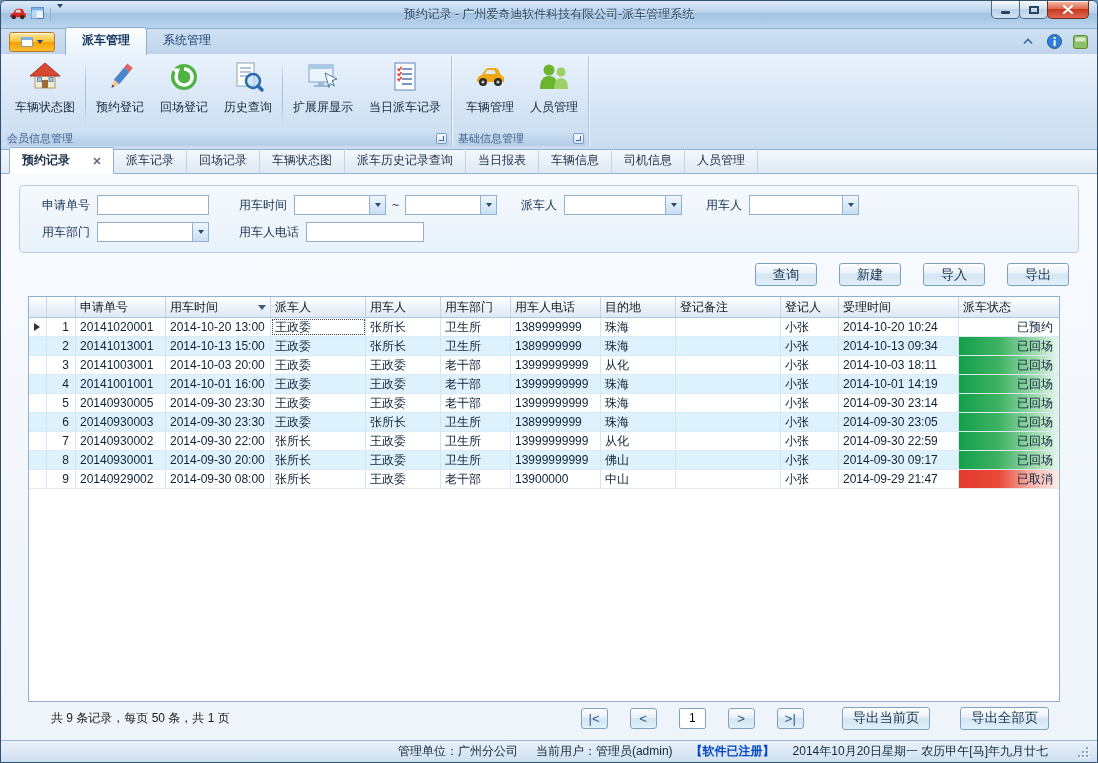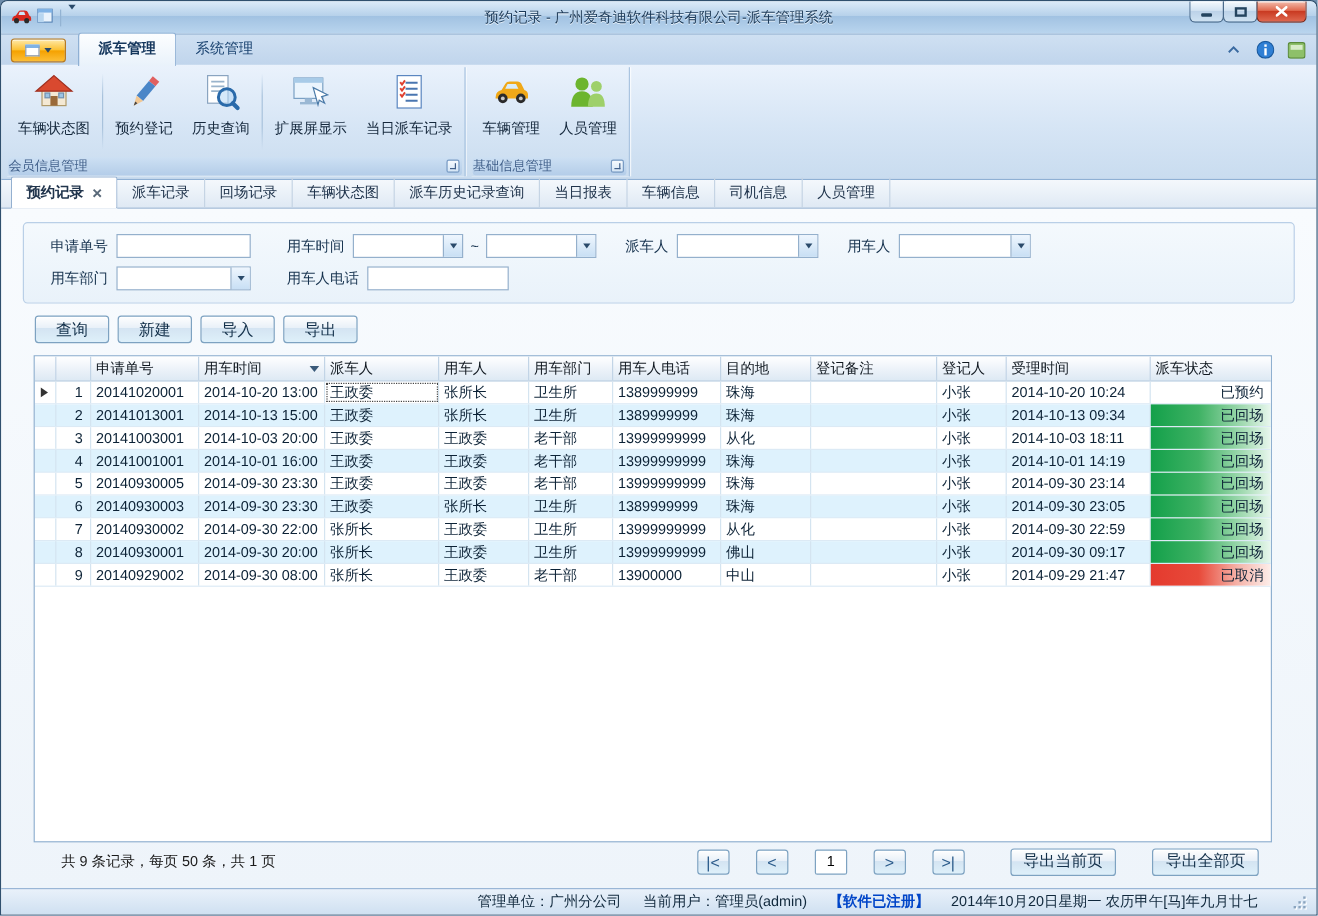--- a/index.html
+++ b/index.html
@@ -36,36 +36,36 @@
   .rbtn svg { width:34px; height:34px; }
   .rbtn .lbl { margin-top:5px; white-space:nowrap; color:#15283c; }
   .vsep { width:1px; align-self:stretch; margin:5px 2px; background:linear-gradient(rgba(170,196,224,0),#a8c2dc 30%,#a8c2dc 70%,rgba(170,196,224,0)); }
   .rgroup-cap { height:15px; margin-top:1px; background:linear-gradient(#cde0f3,#b4cde9); border-radius:2px; color:#41608a; font-size:11px; display:flex; align-items:center; justify-content:flex-start; position:relative; }
   .launcher { position:absolute; right:2px; top:2px; width:11px; height:11px; border:1px solid #7a9cc4; border-radius:2px; background:linear-gradient(#f6fafe,#d4e5f5); }
   .launcher::after { content:""; position:absolute; right:2px; bottom:2px; width:4px; height:4px; border-right:1px solid #41608a; border-bottom:1px solid #41608a; }
 
   
   .doctabs { height:24px; flex:0 0 24px; background:linear-gradient(#f4f8fc,#dfe9f4); display:flex; align-items:flex-end; padding-left:8px; border-bottom:1px solid #94b0d0; }
   .dtab { padding:4px 12px; color:#20344c; border-right:1px solid #c5d4e4; white-space:nowrap; }
-  .dtab.active { background:#fff; border:1px solid #94b0d0; border-bottom:1px solid #fff; border-radius:2px 2px 0 0; margin-bottom:-1px; font-weight:bold; display:flex; align-items:center; gap:7px; }
+  .dtab.active { background:#fff; border:1px solid #94b0d0; border-bottom:1px solid #fff; border-radius:2px 2px 0 0; margin-bottom:-1px; font-weight:bold; display:flex; align-items:center; gap:23px; }
 
   
   .main { flex:1; background:linear-gradient(#f8fbfe,#eef4fa); display:flex; flex-direction:column; overflow:hidden; }
   .search-panel { margin:11px 18px 0; border:1px solid #b9cfe7; border-radius:4px; background:linear-gradient(#f4f9fd,#e9f2fa); padding:7px 10px 8px; }
   .srow { display:flex; align-items:center; height:24px; }
   .srow + .srow { margin-top:3px; }
   .slabel { text-align:right; margin-right:7px; color:#16324e; white-space:nowrap; }
   .w60 { width:60px; } .w72 { width:72px; }
   .tbox { height:20px; border:1px solid #94b0cc; background:#fff; padding:0 4px; font:inherit; color:#111; }
   .combo { height:20px; border:1px solid #94b0cc; background:#fff; position:relative; }
   .combo .cbtn { position:absolute; right:0; top:0; bottom:0; width:16px; background:linear-gradient(#eef6fe,#c8dff4); border-left:1px solid #94b0cc; display:flex; align-items:center; justify-content:center; }
   .ml18 { margin-left:18px; } .ml24 { margin-left:24px; }
   .tilde { margin:0 6px; color:#16324e; }
 
-  .actions { display:flex; justify-content:flex-start; gap:7px; margin:10px 28px 0; }
+  .actions { display:flex; justify-content:flex-end; gap:22px; margin:10px 28px 0; }
   .btn7 { min-width:62px; height:23px; border:1px solid #7da2c1; border-radius:3px; background:linear-gradient(#fefefe,#e8f0f8 45%,#d4e4f2 46%,#def0fa); color:#13304a; display:flex; align-items:center; justify-content:center; padding:0 10px; box-shadow:inset 0 1px 0 #fff; }
 
   
   .gridwrap { flex:1; margin:10px 37px 0 27px; border:1px solid #8fb0d0; background:#fff; overflow:hidden; display:flex; flex-direction:column; }
   .ghead { display:flex; height:21px; flex:0 0 21px; background:linear-gradient(#ffffff,#ecf2f9 55%,#dde9f4); border-bottom:1px solid #aec6dd; }
   .hcell { border-right:1px solid #c2d4e6; padding:0 4px; display:flex; align-items:center; color:#101820; white-space:nowrap; overflow:hidden; }
   .hcell.htime { justify-content:space-between; }
   .filter-arrow { width:0; height:0; border-left:4px solid transparent; border-right:4px solid transparent; border-top:5px solid #3a5a7a; }
   .gbody { flex:1; overflow:hidden; }
   .grow { display:flex; height:19px; border-bottom:1px solid #dceaf5; background:#fff; }
@@ -192,20 +192,28 @@
                 <rect x="14" y="2" width="7" height="5" fill="#e06060"></rect>
                 <rect x="14" y="7" width="7" height="16" fill="#4a86c8"></rect>
                 <path d="M14 23 L17.5 31 L21 23 Z" fill="#f2c894"></path>
                 <path d="M16.3 27.5 L17.5 31 L18.7 27.5 Z" fill="#444"></path>
               </g>
             </svg>
           <span class="lbl">预约登记</span>
         </div>
         <div class="rbtn">
           <svg viewBox="0 0 34 34">
+              <circle cx="17" cy="17" r="13" fill="#4fb344"></circle>
+              <path d="M17 9 a8 8 0 1 1 -7.2 4.6" fill="none" stroke="#fff" stroke-width="3.4"></path>
+              <path d="M5 8.5 L10.5 15.5 L13 8.5 Z" fill="#fff"></path>
+            </svg>
+          <span class="lbl">回场登记</span>
+        </div>
+        <div class="rbtn">
+          <svg viewBox="0 0 34 34">
               <rect x="6" y="3" width="17" height="23" fill="#fff" stroke="#8aa4c0"></rect>
               <line x1="9" y1="8" x2="20" y2="8" stroke="#9ab4cc" stroke-width="1.5"></line>
               <line x1="9" y1="12" x2="20" y2="12" stroke="#9ab4cc" stroke-width="1.5"></line>
               <line x1="9" y1="16" x2="20" y2="16" stroke="#9ab4cc" stroke-width="1.5"></line>
               <circle cx="22" cy="21" r="7" fill="rgba(180,215,245,.55)" stroke="#2a6aaa" stroke-width="2.5"></circle>
               <line x1="27" y1="26" x2="31" y2="30" stroke="#2a6aaa" stroke-width="3.5" stroke-linecap="round"></line>
             </svg>
           <span class="lbl">历史查询</span>
         </div>
         <div class="vsep"></div>

